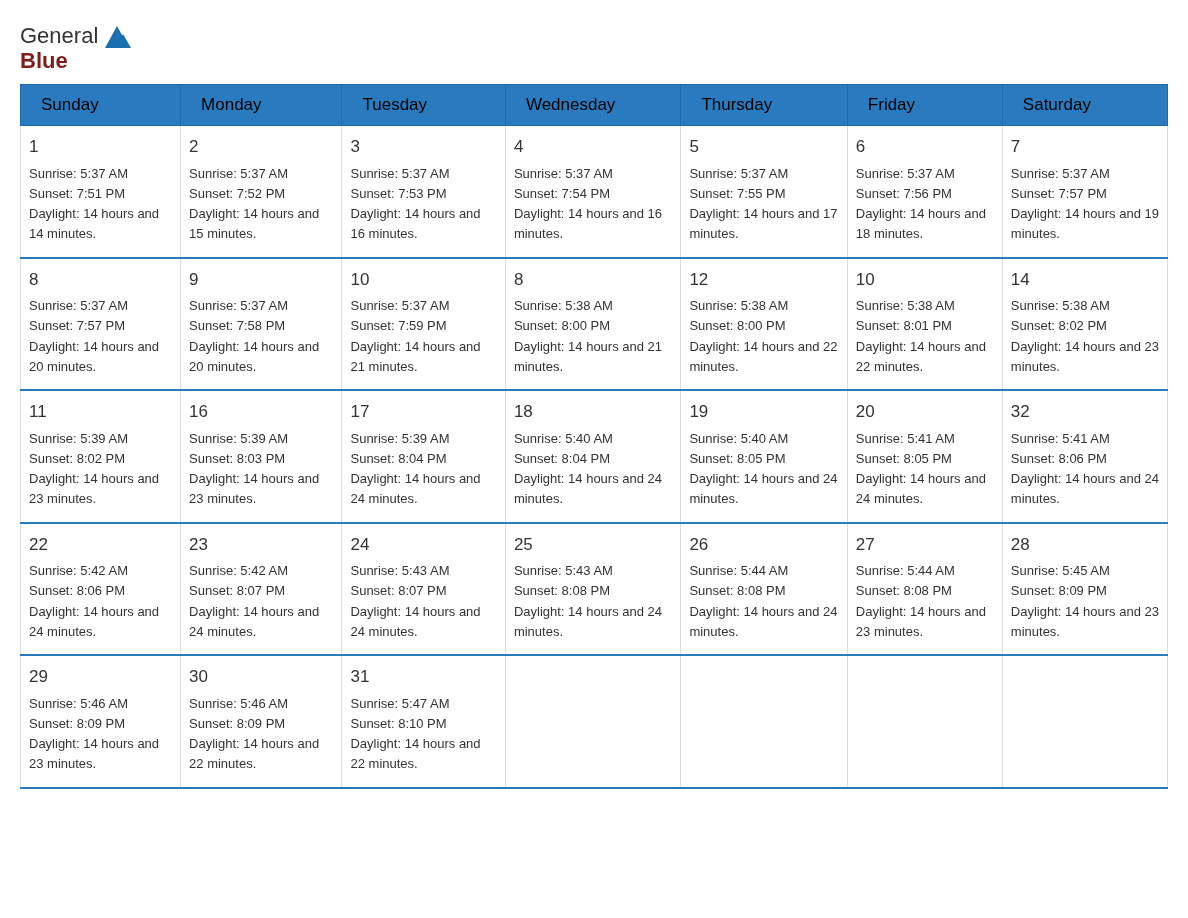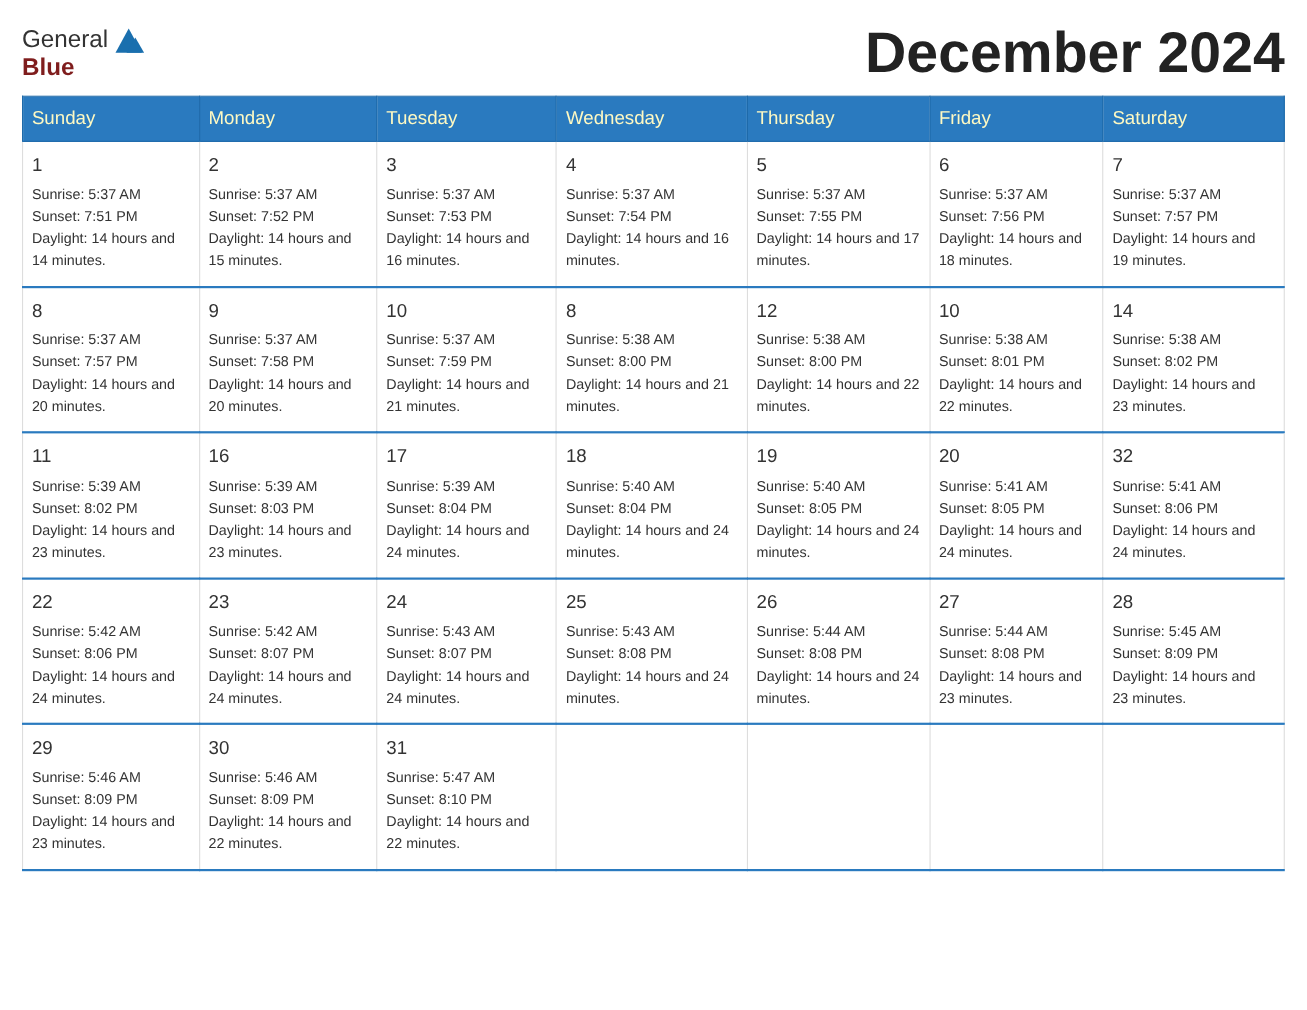--- a/index.html
+++ b/index.html
@@ -6,21 +6,21 @@
     body {
       font-family: Arial, sans-serif;
       background: #fff;
       padding: 20px;
       width: 1188px;
       min-height: 918px;
     }
     .header {
       display: flex;
       justify-content: space-between;
-      align-items: flex-start;
+      align-items: flex-end;
       margin-bottom: 10px;
     }
     .logo {
       display: flex;
       align-items: center;
       gap: 2px;
     }
     .logo-text {
       font-size: 22px;
       color: #333;
@@ -42,24 +42,24 @@
     }
     table {
       width: 100%;
       border-collapse: collapse;
       margin-top: 8px;
     }
     thead tr {
       background-color: #2a7abf;
     }
     thead th {
-      color: #fef9c3;
+      color: #000000;
       font-size: 17px;
       font-weight: normal;
-      padding: 10px 8px;
+      padding: 10px 20px;
       text-align: left;
       border: 1px solid #1e6aaa;
     }
     tbody tr {
       border-bottom: 2px solid #2a7abf;
     }
     tbody td {
       vertical-align: top;
       padding: 8px 8px 12px 8px;
       border-right: 1px solid #ddd;
@@ -94,21 +94,20 @@
         <span class="logo-text">General</span>
         <svg width="32" height="32" viewBox="0 0 32 32" style="margin-left:3px;margin-top:0px;">
           <polygon points="4,28 16,6 28,28" fill="#1a6fae"></polygon>
           <polygon points="18,28 26,14 34,28" fill="#1a6fae" transform="translate(-4,0)"></polygon>
         </svg>
       </div>
       <span style="color:#7f1d1d;font-size:22px;font-weight:bold;margin-top:-4px;">Blue</span>
     </div>
   </div>
   <div class="title-area">
-    <div class="month-title">December 2024</div>
   </div>
 </div>
 
 <table>
   <thead>
     <tr>
     <th>Sunday</th>
         <th>Monday</th>
         <th>Tuesday</th>
         <th>Wednesday</th>

